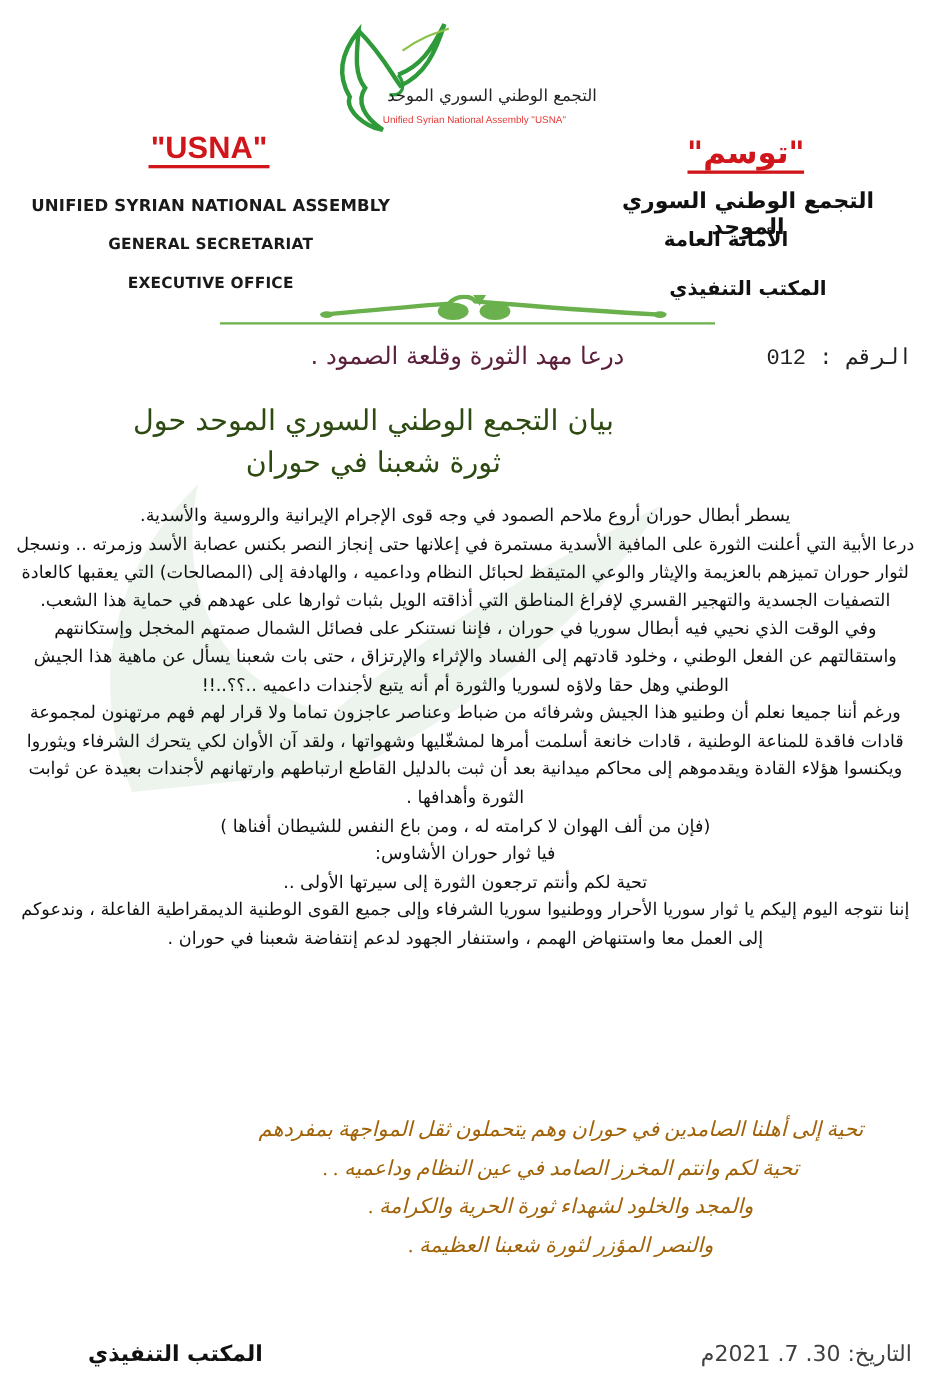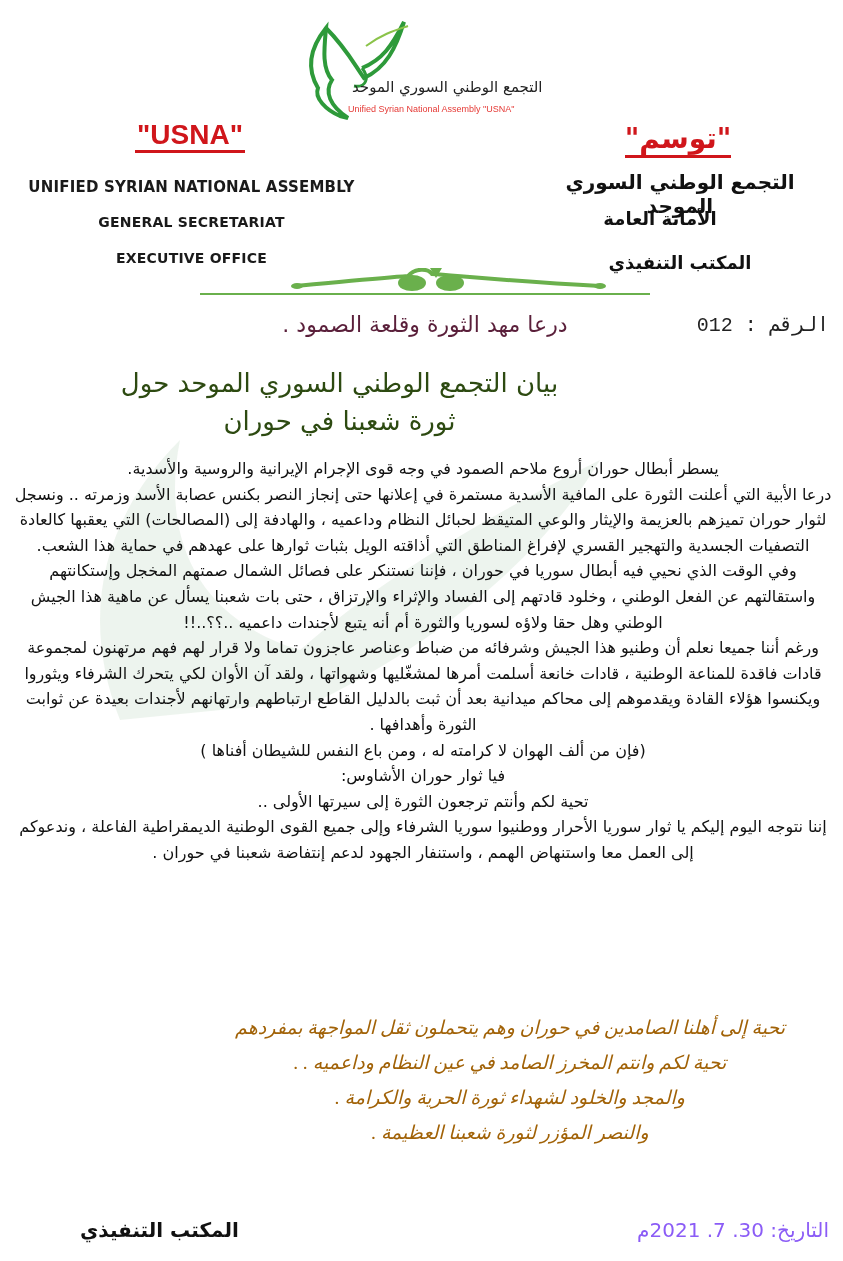--- a/index.html
+++ b/index.html
@@ -29,21 +29,21 @@
     .ref-num { position: absolute; right: 14px; top: 312px; font-size: 20px; direction: rtl; color: #222; font-family: Liberation Mono, monospace; }
     .headline { position: absolute; left: 210px; top: 312px; width: 430px; text-align: center; font-weight: normal; font-size: 22px; color: #5a1f3a; direction: rtl; }
 
     .title { position: absolute; left: 0; top: 364px; width: 679px; text-align: center; font-size: 26px; color: #2d4a11; direction: rtl; line-height: 38px; }
 
     .body-text { position: absolute; left: 14px; top: 456px; width: 818px; direction: rtl; font-size: 16px; line-height: 25.6px; text-align: center; color: #111; }
     .body-text p { margin: 0; }
 
     .greeting { position: absolute; left: 200px; top: 1010px; width: 620px; direction: rtl; text-align: center; font-family: Liberation Serif, serif; font-style: italic; font-size: 19px; line-height: 35px; color: #a16207; }
 
-    .date { position: absolute; right: 14px; top: 1218px; font-size: 20px; direction: rtl; color: #8b5cf6; }
+    .date { position: absolute; right: 14px; top: 1218px; font-size: 20px; direction: rtl; color: #404040; }
     .signature { position: absolute; left: 80px; top: 1218px; font-size: 20px; font-weight: bold; direction: rtl; color: #111; }
   </style>
 </head>
 <body>
 
 <svg class="watermark" viewBox="0 0 720 330">
   <path d="M60 320 C 20 220, 40 120, 120 40 C 100 140, 140 220, 240 250 C 320 180, 420 120, 540 60 C 480 160, 380 240, 260 300 Z" fill="#2e7d32"></path>
 </svg>
 
 <svg class="logo" viewBox="0 0 270 120">

